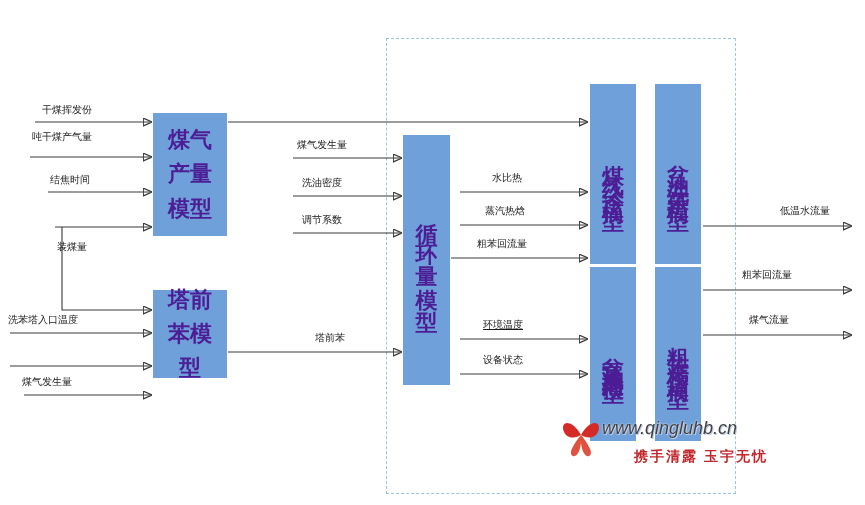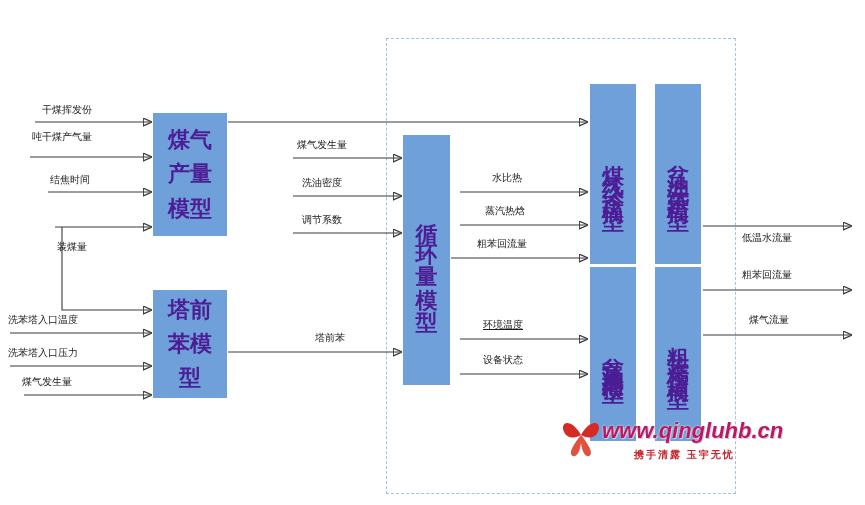--- a/index.html
+++ b/index.html
@@ -13,23 +13,23 @@
         display:flex;align-items:center;justify-content:center;z-index:3;}
   .node .wrap{width:62px;text-align:center;line-height:1.55;}
   .vtext{writing-mode:vertical-lr;text-orientation:upright;}
   .ls-circ{letter-spacing:22px;}
   .ls-mid{letter-spacing:9px;}
   .ls-crude{letter-spacing:8px;}
   .ls-tight{letter-spacing:4px;}
   .lbl{position:absolute;font-size:10px;color:#1b1b1b;white-space:nowrap;z-index:4;}
   .wm{position:absolute;left:558px;top:408px;width:230px;height:64px;z-index:10;}
   .wm-logo{position:absolute;left:0;top:4px;width:46px;height:50px;}
-  .wm-site{position:absolute;left:44px;top:10px;font-size:22px;font-weight:bold;font-style:italic;
-           color:#be185d;text-shadow:0 0 2px #ffffff,1px 1px 0 #aebfe8;}
-  .wm-slogan{position:absolute;left:76px;top:40px;font-size:10px;font-weight:bold;
+  .wm-site{position:absolute;left:44px;top:10px;font-size:18px;font-weight:normal;font-style:italic;
+           color:#404040;text-shadow:0 0 2px #ffffff,1px 1px 0 #aebfe8;}
+  .wm-slogan{position:absolute;left:76px;top:40px;font-size:14px;font-weight:bold;
              color:#C1272D;letter-spacing:2px;}
 </style>
 </head>
 <body>
 
 <div class="canvas">
 
   <div class="frame"></div>
 
   <svg class="wires" viewBox="0 0 865 505">
@@ -58,21 +58,21 @@
     <path d="M460 374 H587" marker-end="url(#arr)"></path>
     <path d="M703 226 H851" marker-end="url(#arr)"></path>
     <path d="M703 290 H851" marker-end="url(#arr)"></path>
     <path d="M703 335 H851" marker-end="url(#arr)"></path>
   </svg>
 
   <div class="node" style="left:153px;top:113px;width:74px;height:123px;">
     <div class="wrap">煤气产量模型</div>
   </div>
 
-  <div class="node" style="left:153px;top:290px;width:74px;height:108px;">
+  <div class="node" style="left:153px;top:290px;width:74px;height:88px;">
     <div class="wrap">塔前苯模型</div>
   </div>
 
   <div class="node vtext ls-circ" style="left:403px;top:135px;width:47px;height:250px;">
     <span>循环量模型</span>
   </div>
 
   <div class="node vtext ls-mid" style="left:590px;top:84px;width:46px;height:180px;">
     <span>煤气终冷模型</span>
   </div>
@@ -88,35 +88,34 @@
   <div class="node vtext ls-crude" style="left:655px;top:267px;width:46px;height:174px;">
     <span>粗苯精馏模型</span>
   </div>
 
   <div class="lbl" style="left:42px;top:103px;">干煤挥发份</div>
   <div class="lbl" style="left:32px;top:130px;">吨干煤产气量</div>
   <div class="lbl" style="left:50px;top:173px;">结焦时间</div>
   <div class="lbl" style="left:57px;top:208px;margin-top:32px;">装煤量</div>
 
   <div class="lbl" style="left:8px;top:313px;">洗苯塔入口温度</div>
-  <div class="lbl" style="left:8px;top:346px;">洗苯塔入口压力</div>
   <div class="lbl" style="left:22px;top:375px;">煤气发生量</div>
 
   <div class="lbl" style="left:297px;top:138px;">煤气发生量</div>
   <div class="lbl" style="left:302px;top:176px;">洗油密度</div>
   <div class="lbl" style="left:302px;top:213px;">调节系数</div>
   <div class="lbl" style="left:315px;top:331px;">塔前苯</div>
 
   <div class="lbl" style="left:492px;top:171px;">水比热</div>
   <div class="lbl" style="left:485px;top:204px;">蒸汽热焓</div>
   <div class="lbl" style="left:477px;top:237px;">粗苯回流量</div>
   <div class="lbl" style="left:483px;top:318px;text-decoration:underline;">环境温度</div>
   <div class="lbl" style="left:483px;top:353px;font-family:Liberation Serif, serif;">设备状态</div>
 
-  <div class="lbl" style="left:742px;top:204px;margin-top:27px;">低温水流量</div>
+  <div class="lbl" style="left:780px;top:204px;">低温水流量</div>
   <div class="lbl" style="left:742px;top:268px;">粗苯回流量</div>
   <div class="lbl" style="left:749px;top:313px;">煤气流量</div>
 
   <div class="wm">
     <svg class="wm-logo" viewBox="0 0 48 48">
       <path d="M24 22 C14 4 2 8 6 18 C9 26 18 26 24 22 Z" fill="#d42b26"></path>
       <path d="M24 22 C34 4 46 8 42 18 C39 26 30 26 24 22 Z" fill="#d42b26"></path>
       <path d="M24 22 C16 32 10 42 16 44 C21 45 25 34 24 23 Z" fill="#e0523f"></path>
       <path d="M24 22 C32 32 38 42 32 44 C27 45 23 34 24 23 Z" fill="#e0523f"></path>
     </svg>

